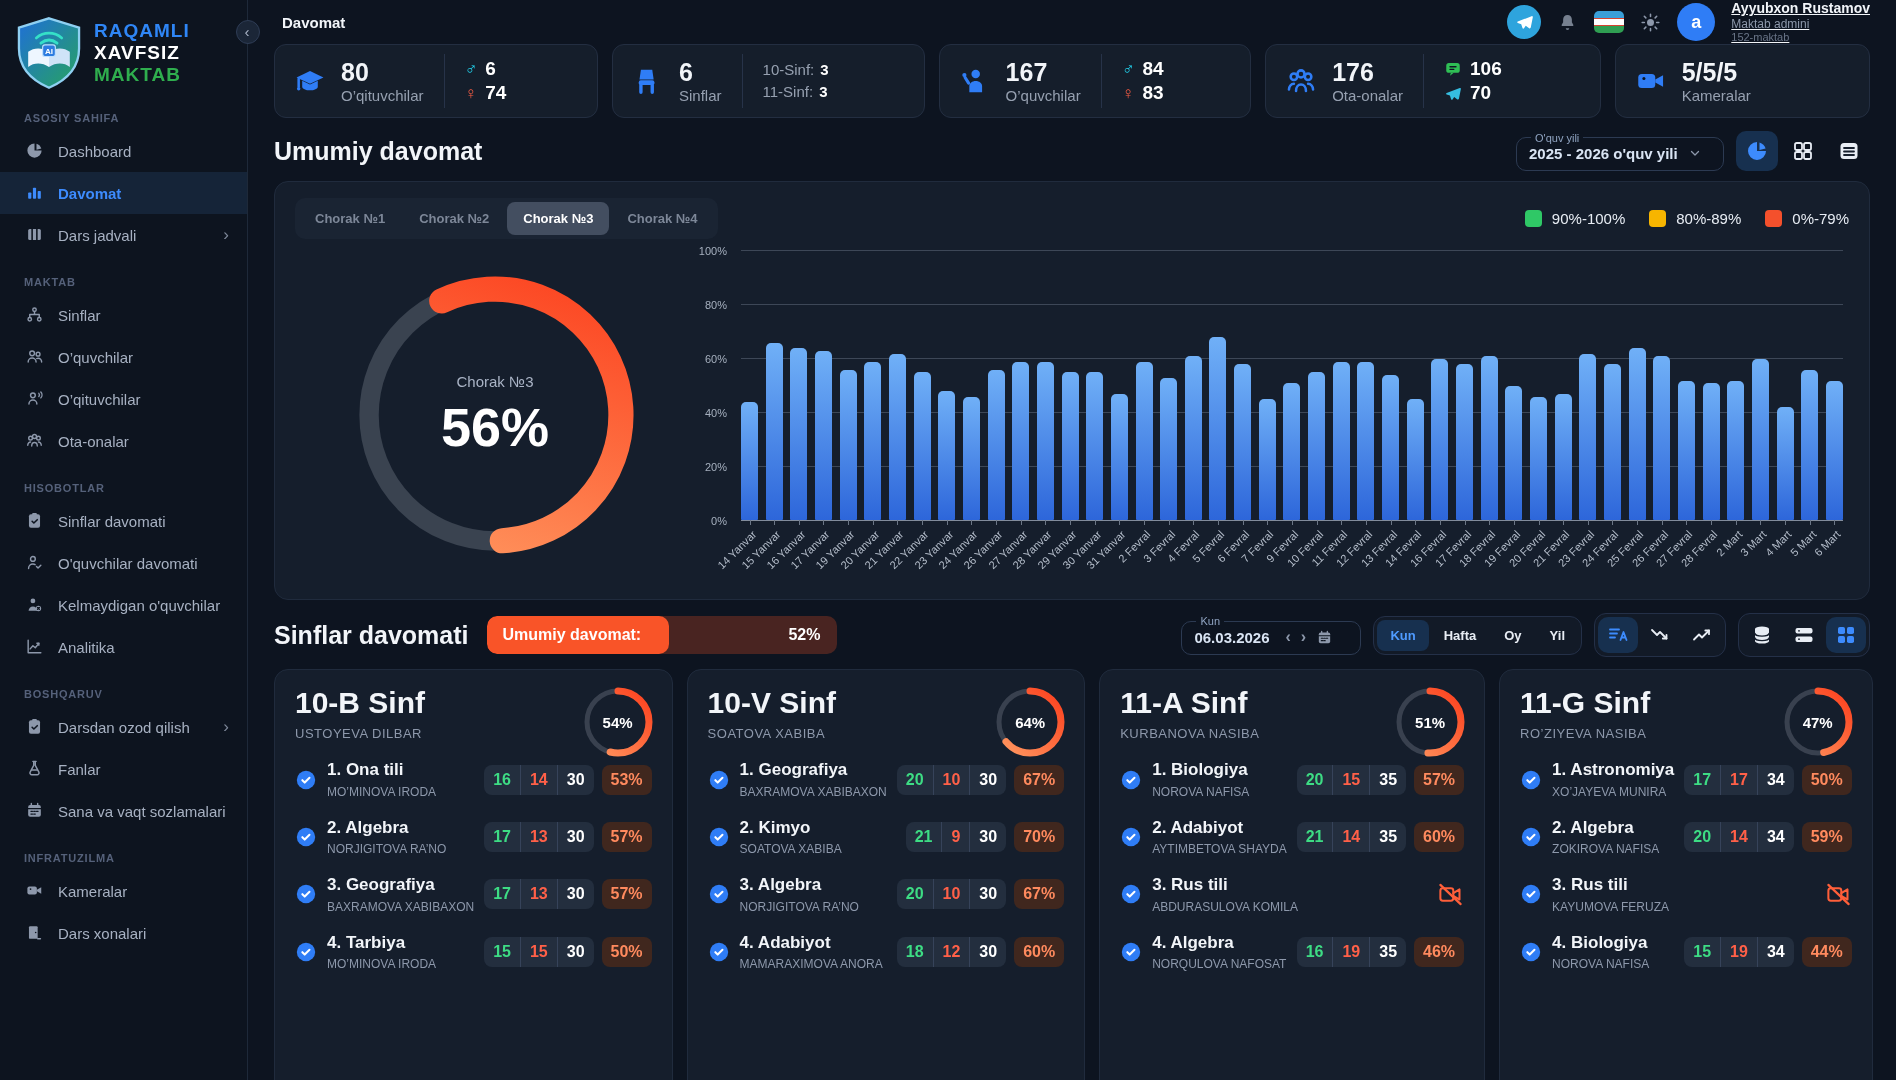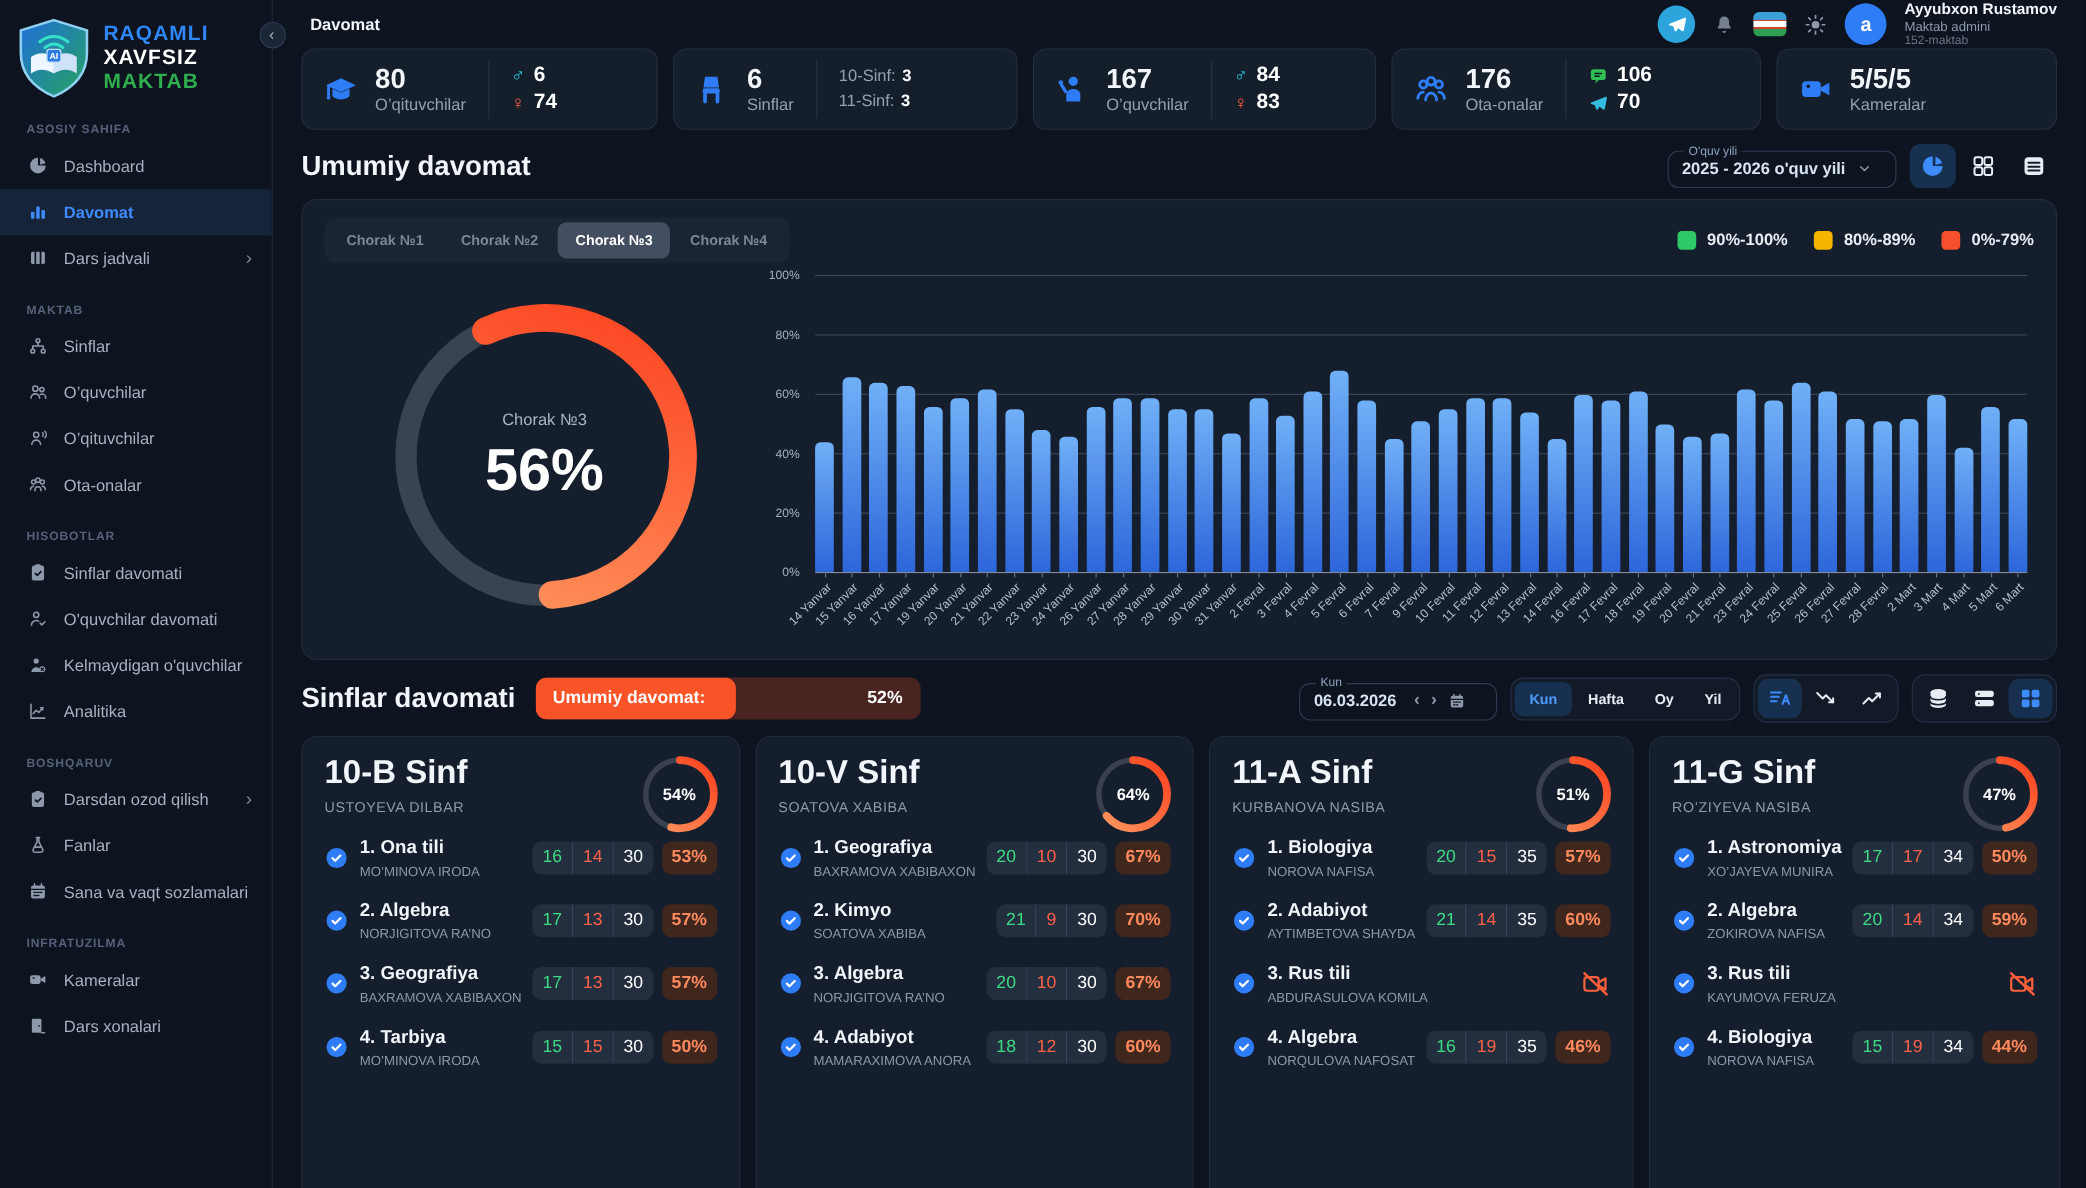--- a/index.html
+++ b/index.html
@@ -36,21 +36,21 @@
   .tg-btn{width:34px;height:34px;border-radius:50%;background:#2ea4dd;display:flex;align-items:center;justify-content:center;cursor:pointer;}
   .tg-btn svg{width:19px;height:19px;color:#fff;}
   .bell-btn{color:#76808f;cursor:pointer;}
   .bell-btn svg{width:21px;height:21px;}
   .flag{width:30px;height:22px;border-radius:5px;cursor:pointer;
     background:linear-gradient(180deg,#3a9fd8 0%,#3a9fd8 32%,#d5432f 32%,#d5432f 37%,#ffffff 37%,#ffffff 63%,#d5432f 63%,#d5432f 68%,#2f9e52 68%,#2f9e52 100%);}
   .sun-btn{color:#8d98ab;cursor:pointer;}
   .sun-btn svg{width:21px;height:21px;}
   .avatar{width:38px;height:38px;border-radius:50%;background:#2f7df6;display:flex;align-items:center;justify-content:center;
     font-size:18px;font-weight:700;color:#fff;cursor:pointer;}
-  .user-block{line-height:1.2;}
+  .user-block{line-height:1.2;text-decoration:underline;}
   .user-name{font-size:14px;font-weight:800;}
   .user-role{font-size:12px;color:#8d98ab;}
   .user-org{font-size:11px;color:#697487;}
 
   
   .stats{display:flex;gap:14px;}
   .stat-card{background:#151e2b;border:1px solid #232e41;border-radius:12px;height:74px;display:flex;align-items:center;
     padding:0 18px;gap:14px;}
   .stat-card .main-ic{color:#2f7df6;}
   .stat-card .main-ic svg{width:34px;height:34px;}
@@ -91,21 +91,21 @@
 
   
   .chart-card{background:#151e2c;border:1px solid #202b3d;border-radius:14px;padding:16px 20px 8px;}
   .chart-top{display:flex;align-items:center;}
   .tabs{display:flex;background:#1a2433;border-radius:10px;padding:4px;gap:2px;}
   .tab{padding:9px 16px;font-size:13px;font-weight:700;color:#7d8798;border-radius:8px;cursor:pointer;white-space:nowrap;}
   .tab.active{background:#434e60;color:#fff;}
   .legend{margin-left:auto;display:flex;align-items:center;gap:24px;}
   .leg-item{display:flex;align-items:center;gap:10px;}
   .leg-sq{width:17px;height:17px;border-radius:4px;}
-  .leg-lbl{font-size:15px;font-weight:700;color:#e8edf4;}
+  .leg-lbl{font-size:15px;font-weight:400;color:#e8edf4;}
   .chart-body{display:flex;align-items:center;height:352px;}
   .donut-wrap{width:400px;display:flex;align-items:center;justify-content:center;position:relative;flex:none;}
   .donut-center{position:absolute;text-align:center;}
   .donut-q{font-size:15px;color:#aab4c6;margin-bottom:6px;}
   .donut-v{font-size:54px;font-weight:700;color:#fff;}
   .bars-area{flex:1;position:relative;height:340px;}
   .ylabs{position:absolute;left:0;top:6px;bottom:64px;width:42px;}
   .ylab{position:absolute;right:10px;transform:translateY(50%);font-size:11px;color:#a6b0bf;}
   .plot{position:absolute;left:46px;right:6px;top:6px;bottom:64px;border-bottom:1px solid #828c9c;}
   .gline{position:absolute;left:0;right:0;height:1px;background:#3d4757;}
@@ -124,21 +124,21 @@
   .cc-ring{position:absolute;top:14px;right:16px;width:76px;height:76px;}
   .cc-ring svg{width:76px;height:76px;}
   .cc-ring .pct{position:absolute;inset:0;display:flex;align-items:center;justify-content:center;font-size:15px;font-weight:800;color:#fff;}
   .lesson{display:flex;align-items:center;gap:10px;margin-top:19px;}
   .lesson .chk{flex:none;width:22px;height:22px;}
   .lesson .chk svg{width:22px;height:22px;}
   .les-name{font-size:17px;font-weight:800;line-height:1.2;white-space:nowrap;}
   .les-teacher{font-size:12px;color:#8d98ab;margin-top:4px;white-space:nowrap;}
   .les-right{margin-left:auto;display:flex;align-items:center;gap:8px;}
   .pill-group{display:flex;background:#232e3e;border-radius:8px;overflow:hidden;}
-  .pill-cell{padding:6px 9px;font-size:16px;font-weight:400;}
+  .pill-cell{padding:6px 9px;font-size:16px;font-weight:700;}
   .pill-cell + .pill-cell{border-left:1px solid #36435a;}
   .pc-g{color:#3ddc84;} .pc-r{color:#ff6048;} .pc-t{color:#fff;}
   .pct-pill{background:#40271e;color:#ff8a5e;border-radius:8px;padding:6px 9px;font-size:16px;font-weight:800;}
   .cam-off{color:#ff5f3a;}
   .cam-off svg{width:27px;height:27px;}
 </style>
 </head>
 <body>
 
 <div class="app">

